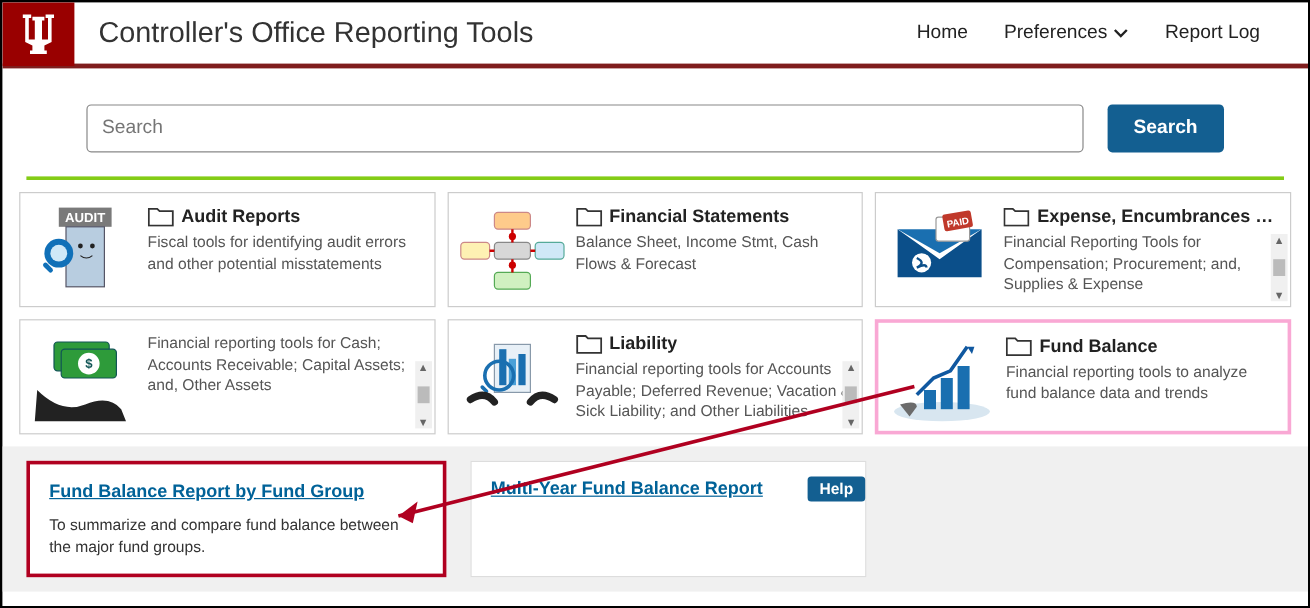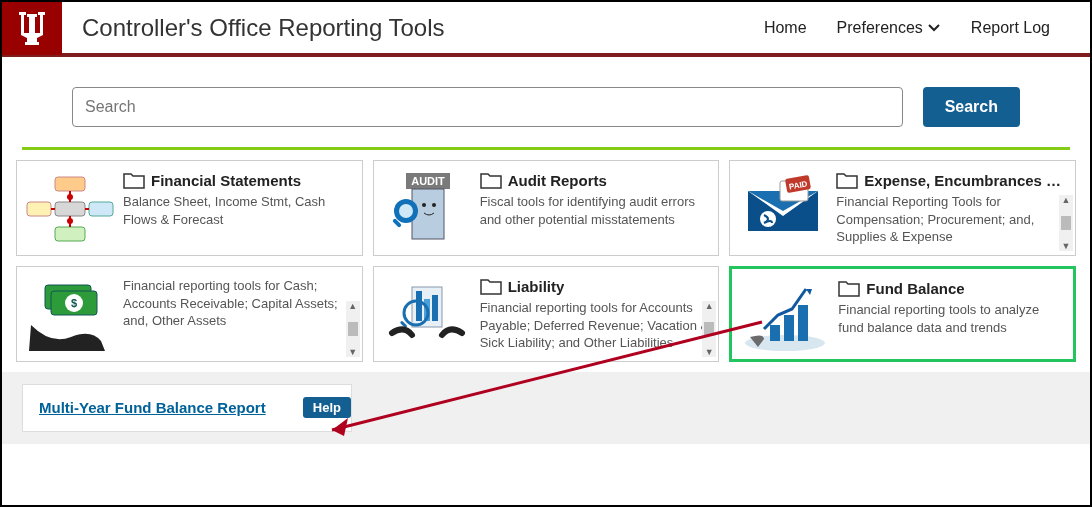--- a/index.html
+++ b/index.html
@@ -20,21 +20,21 @@
   .card { border: 1px solid #ccc; background: #fff; display: flex; padding: 10px 8px; gap: 8px; height: 96px; overflow: hidden; position: relative; }
   .card .thumb { width: 90px; height: 76px; flex-shrink: 0; display: flex; align-items: center; justify-content: center; }
   .card .content { flex: 1; display: flex; flex-direction: column; gap: 4px; overflow: hidden; }
   .card .title-row { display: flex; align-items: center; gap: 6px; }
   .folder-icon { width: 22px; height: 18px; flex-shrink: 0; }
   .card-title { font-size: 15px; font-weight: bold; color: #222; white-space: nowrap; overflow: hidden; text-overflow: ellipsis; }
   .card-desc { font-size: 13px; color: #555; line-height: 1.35; overflow: hidden; }
   .scroll-indicator { position: absolute; right: 2px; top: 34px; width: 14px; height: 56px; background: #f0f0f0; display: flex; flex-direction: column; justify-content: space-between; align-items: center; font-size: 9px; color: #666; }
   .scroll-indicator .thumb-bar { width: 10px; height: 14px; background: #bbb; }
 
-  .highlight-box { border: 3px solid #22c55e; }
+  .highlight-box { border: 3px solid #f9a8d4; }
 
   .reports-row { display: flex; gap: 20px; padding: 12px 20px; background: #f0f0f0; margin-top: 10px; }
   .report-card { background: #fff; border: 1px solid #ddd; padding: 14px 16px; flex: 0 0 350px; position: relative; }
   .report-card.highlight { border: 3px solid #b00020; flex: 0 0 350px; }
   .report-link { color: #006298; font-weight: bold; font-size: 15px; text-decoration: underline; cursor: pointer; }
   .report-desc { font-size: 13px; color: #333; margin-top: 10px; line-height: 1.35; }
   .help-btn { position: absolute; top: 12px; right: 0; background: #135f91; color: #fff; font-size: 13px; font-weight: bold; padding: 3px 10px; border-radius: 3px; border: none; cursor: pointer; }
 
   .arrow-svg { position: absolute; pointer-events: none; z-index: 5; }
 </style>
@@ -59,44 +59,20 @@
     <div class="nav-item">Report Log</div>
   </div>
 </div>
 
 <div class="search-row">
   <input class="search-input" placeholder="Search" style="">
   <button class="search-btn">Search</button>
 </div>
 
 <div class="grid">
-
-  <div class="card">
-    <div class="thumb">
-      <svg viewBox="0 0 90 76">
-          <rect x="30" y="6" width="30" height="14" rx="3" fill="#fecb8b" stroke="#c88"></rect>
-          <rect x="2" y="31" width="24" height="14" rx="3" fill="#fef1b3" stroke="#c88"></rect>
-          <rect x="30" y="31" width="30" height="14" rx="3" fill="#d7d7d7" stroke="#888"></rect>
-          <rect x="64" y="31" width="24" height="14" rx="3" fill="#cfe8f7" stroke="#5a9"></rect>
-          <rect x="30" y="56" width="30" height="14" rx="3" fill="#d0f0c0" stroke="#5a5"></rect>
-          <path d="M45 20v11M45 45v11M30 38h-4M60 38h4" stroke="#c00" stroke-width="2" fill="none"></path>
-          <circle cx="45" cy="26" r="3" fill="#c00"></circle>
-          <circle cx="45" cy="50" r="3" fill="#c00"></circle>
-        </svg>
-    </div>
-    <div class="content">
-      <div class="title-row">
-        <svg class="folder-icon" viewBox="0 0 22 18">
-            <path d="M1 3h7l2 2h11v12H1z" fill="none" stroke="#333" stroke-width="1.5"></path>
-          </svg>
-        <span class="card-title">Financial Statements</span>
-      </div>
-      <div class="card-desc">Balance Sheet, Income Stmt, Cash Flows &amp; Forecast</div>
-    </div>
-  </div>
 
   <div class="card">
     <div class="thumb">
       <svg viewBox="0 0 90 76">
           <rect x="24" y="2" width="44" height="16" fill="#7a7a7a"></rect>
           <text x="46" y="14" font-size="11" fill="#fff" text-anchor="middle" font-weight="bold">AUDIT</text>
           <rect x="30" y="18" width="32" height="50" fill="#b8cde0" stroke="#556"></rect>
           <circle cx="24" cy="40" r="12" fill="#1070b8"></circle>
           <circle cx="24" cy="40" r="7" fill="#cfe8f7"></circle>
           <rect x="10" y="50" width="10" height="4" rx="2" fill="#1070b8" transform="rotate(45 15 52)"></rect>
@@ -112,20 +88,44 @@
           </svg>
         <span class="card-title">Audit Reports</span>
       </div>
       <div class="card-desc">Fiscal tools for identifying audit errors and other potential misstatements</div>
     </div>
   </div>
 
   <div class="card">
     <div class="thumb">
       <svg viewBox="0 0 90 76">
+          <rect x="30" y="6" width="30" height="14" rx="3" fill="#fecb8b" stroke="#c88"></rect>
+          <rect x="2" y="31" width="24" height="14" rx="3" fill="#fef1b3" stroke="#c88"></rect>
+          <rect x="30" y="31" width="30" height="14" rx="3" fill="#d7d7d7" stroke="#888"></rect>
+          <rect x="64" y="31" width="24" height="14" rx="3" fill="#cfe8f7" stroke="#5a9"></rect>
+          <rect x="30" y="56" width="30" height="14" rx="3" fill="#d0f0c0" stroke="#5a5"></rect>
+          <path d="M45 20v11M45 45v11M30 38h-4M60 38h4" stroke="#c00" stroke-width="2" fill="none"></path>
+          <circle cx="45" cy="26" r="3" fill="#c00"></circle>
+          <circle cx="45" cy="50" r="3" fill="#c00"></circle>
+        </svg>
+    </div>
+    <div class="content">
+      <div class="title-row">
+        <svg class="folder-icon" viewBox="0 0 22 18">
+            <path d="M1 3h7l2 2h11v12H1z" fill="none" stroke="#333" stroke-width="1.5"></path>
+          </svg>
+        <span class="card-title">Financial Statements</span>
+      </div>
+      <div class="card-desc">Balance Sheet, Income Stmt, Cash Flows &amp; Forecast</div>
+    </div>
+  </div>
+
+  <div class="card">
+    <div class="thumb">
+      <svg viewBox="0 0 90 76">
           <path d="M10 20L45 45 80 20 80 60 10 60z" fill="#0b4f8a"></path>
           <path d="M10 20L45 40 80 20z" fill="#1a6fb0"></path>
           <rect x="42" y="10" width="28" height="20" rx="2" fill="#fff" stroke="#999"></rect>
           <rect x="48" y="6" width="24" height="14" rx="2" fill="#c0392b" transform="rotate(-10 60 13)"></rect>
           <text x="60" y="17" font-size="8" fill="#fff" text-anchor="middle" font-weight="bold" transform="rotate(-10 60 13)">PAID</text>
           <circle cx="30" cy="48" r="8" fill="#fff"></circle>
           <path d="M26 44q8 4 0 8q8-4 8 0" stroke="#0b4f8a" stroke-width="2" fill="none"></path>
         </svg>
     </div>
     <div class="content">
@@ -211,20 +211,24 @@
           </svg>
         <span class="card-title">Fund Balance</span>
       </div>
       <div class="card-desc">Financial reporting tools to analyze fund balance data and trends</div>
     </div>
   </div>
 
 </div>
 
 <div class="reports-row">
+  <div class="report-card highlight">
+    <span class="report-link">Fund Balance Report by Fund Group</span>
+    <div class="report-desc">To summarize and compare fund balance between the major fund groups.</div>
+  </div>
   <div class="report-card" style="flex:0 0 330px">
     <span class="report-link">Multi-Year Fund Balance Report</span>
     <button class="help-btn">Help</button>
   </div>
 </div>
 
 <svg class="arrow-svg" style="left:310px; top:310px; width:460px; height:130px;">
   <line x1="450" y1="10" x2="20" y2="118" stroke="#b00020" stroke-width="3"></line>
   <polygon points="20,118 36,106 32,124" fill="#b00020"></polygon>
 </svg>

